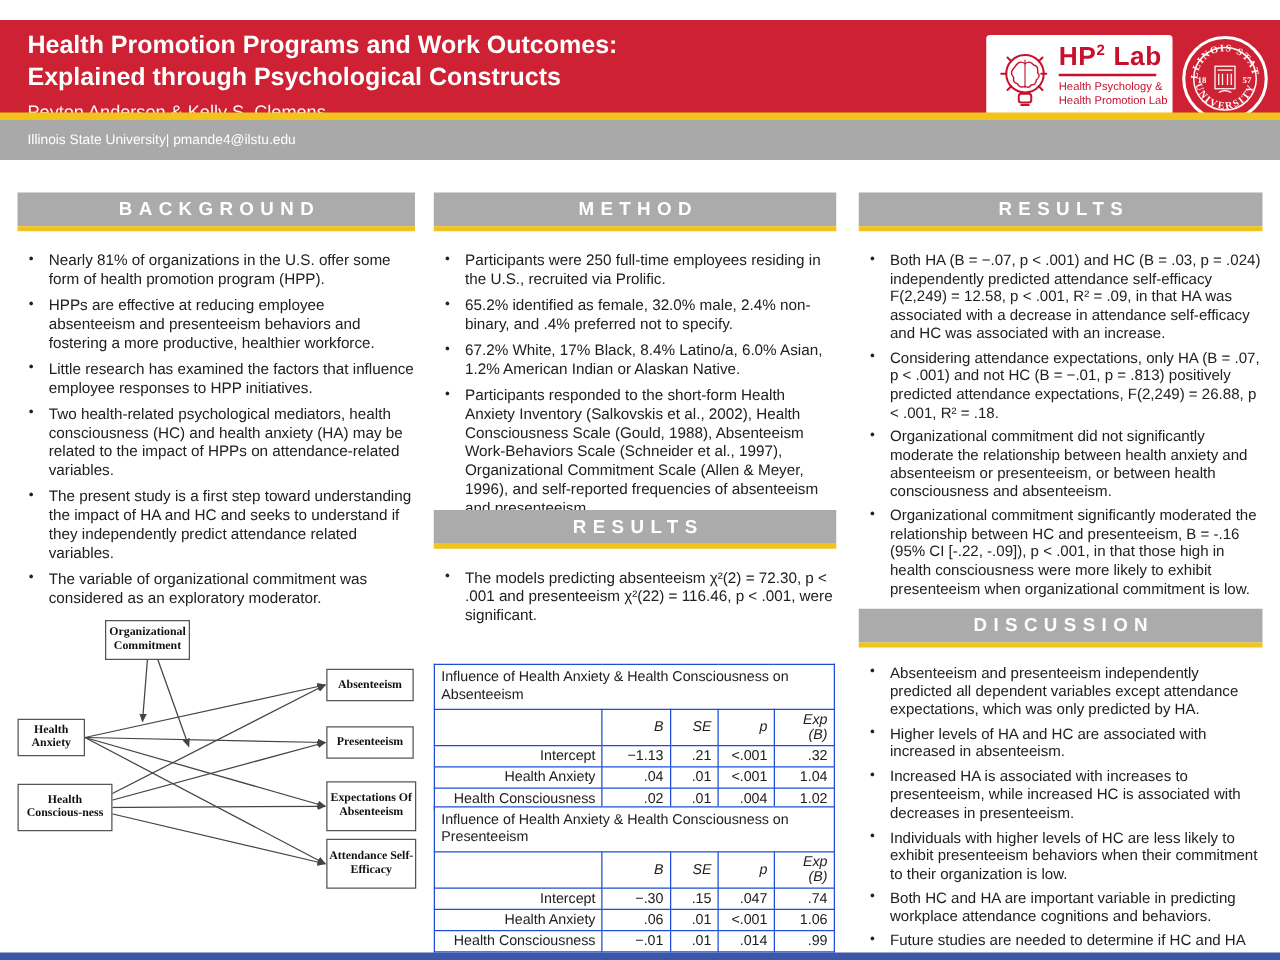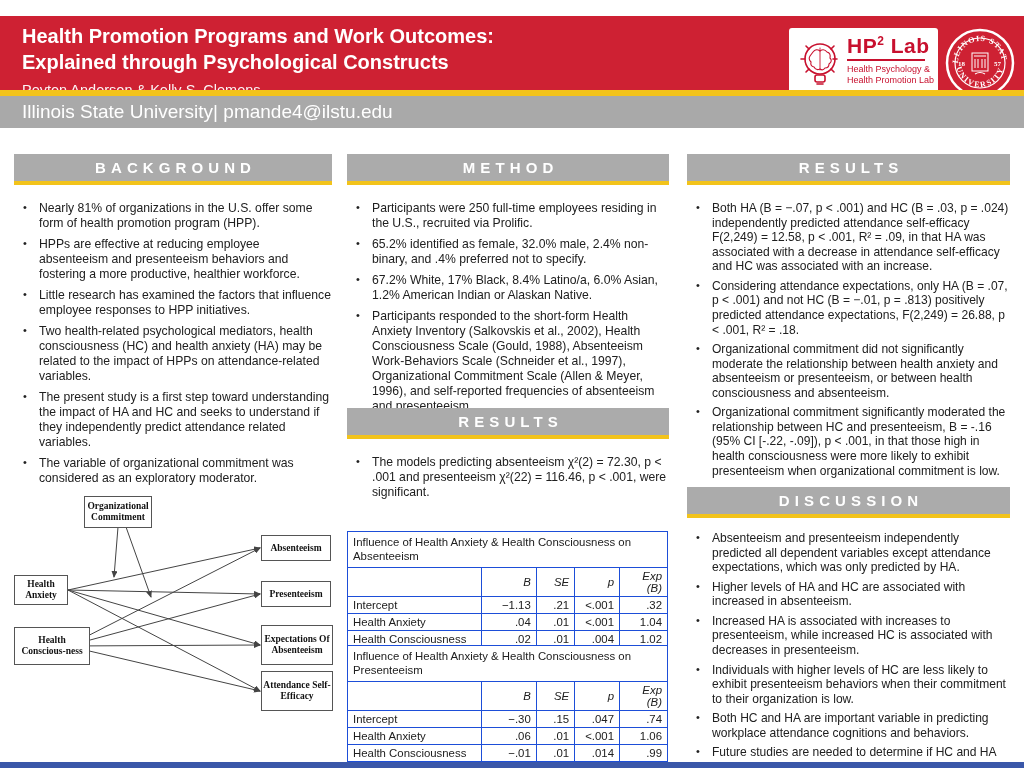--- a/index.html
+++ b/index.html
@@ -5,21 +5,21 @@
   html,body { margin:0; padding:0; background:#ffffff; }
   .poster {
     position:relative; width:1024px; height:768px; overflow:hidden;
     background:#ffffff; font-family:"Liberation Sans", sans-serif; color:#202020;
   }
 
   
   .header { position:absolute; left:0; top:0; width:1024px; height:90px; background:#CE2133;margin-top:16px; }
   .gold-stripe { position:absolute; left:0; top:90px; width:1024px; height:6px; background:#F2C31B; }
   .gray-stripe { position:absolute; left:0; top:96px; width:1024px; height:32px; background:#A9A9A9; }
-  .affil { position:absolute; left:22px; top:0; line-height:32px; color:#ffffff; font-size:19px; }
+  .affil { position:absolute; left:22px; top:0; line-height:32px; color:#ffffff; font-size:11px; }
   .title-block { position:absolute; left:22px; top:7px; color:#ffffff; }
   .title-line { font-size:20px; font-weight:bold; line-height:1.32; }
   .authors { font-size:14.5px; margin-top:6px; color:rgba(255,255,255,0.95); }
 
   
   .hp2-card { position:absolute; left:789px; top:12px; width:149px; height:74px; background:#ffffff; border-radius:3px; }
   .hp2-icon { position:absolute; left:4px; top:8px; }
   .hp2-text { position:absolute; left:58px; top:6px; color:#C8102E; }
   .hp2-title { font-size:21px; font-weight:bold; line-height:1.1; letter-spacing:0.5px; }
   .hp2-title sup { font-size:12px; }
@@ -39,21 +39,21 @@
   ul.bullets li::before { content:"\2022"; position:absolute; left:9px; top:0; font-size:11px; }
   .tight ul.bullets { font-size:12.05px; line-height:1.21; }
   .tight ul.bullets li { margin-bottom:5px; }
 
   
   .stat-table { position:absolute; width:321px; border-collapse:collapse; font-size:11.4px; background:#ffffff; }
   .stat-table td { border:1px solid #1d4ed8; padding:2px 5px; vertical-align:middle; }
   .stat-table .t-title { text-align:left; line-height:1.25; padding:3px 5px; }
   .stat-table .t-head { font-style:italic; text-align:right; }
   .stat-table .t-num { text-align:right; }
-  .stat-table .t-label { text-align:left; }
+  .stat-table .t-label { text-align:right; }
 
   
   .diagram { position:absolute; left:10px; top:487px; width:332px; height:275px;font-weight:bold; }
   .diagram svg.links { position:absolute; left:0; top:0; }
   .dbox { position:absolute; border:1px solid #555; background:#ffffff; color:#111;
           font-family:"Liberation Serif", serif; font-size:9.5px; line-height:1.12;
           display:flex; align-items:center; justify-content:center; text-align:center; padding:2px 1px; box-sizing:border-box; }
 
   
   .footer-bar { position:absolute; left:0; bottom:0; width:1024px; height:6px; background:#3A57A9; }

